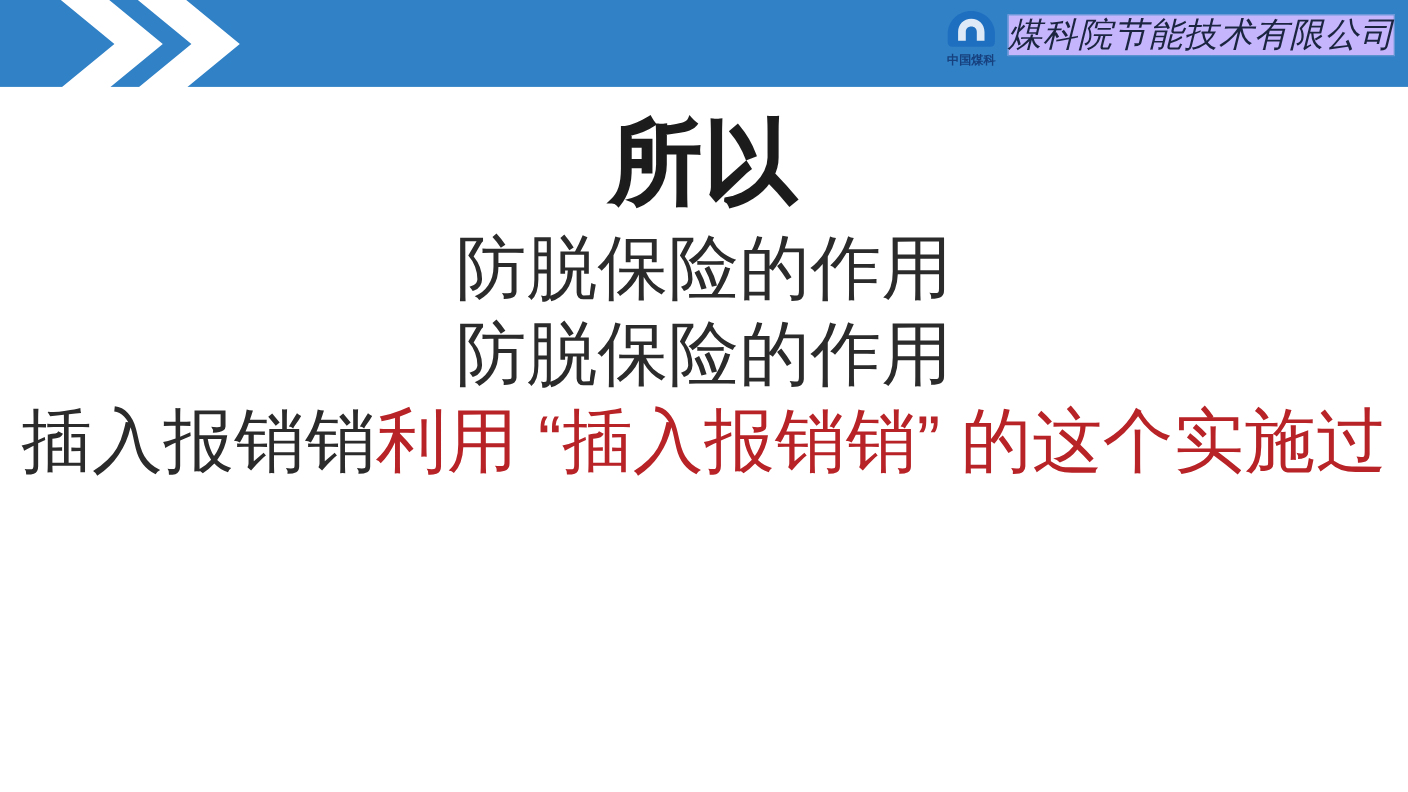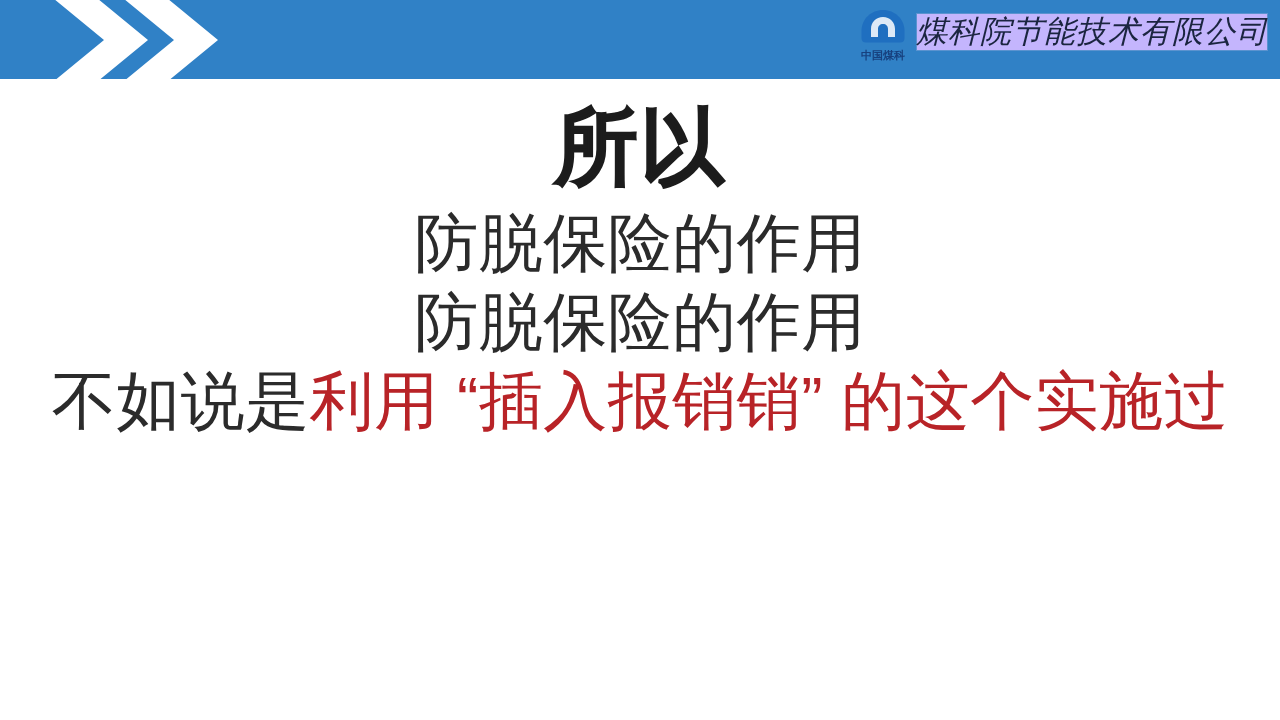--- a/index.html
+++ b/index.html
@@ -172,21 +172,21 @@
   <div id="slide-title">所以</div>
 
   <div id="body-text">
     <div class="body-line">
       <span class="seg-dark">防脱保险的作用</span>
     </div>
     <div class="body-line">
       <span class="seg-dark">防脱保险的作用</span>
     </div>
     <div class="body-line">
-      <span class="seg-dark">不如说是</span><span class="seg-red">利用 “插入报销销” 的这个实施过</span>
+      <span class="seg-dark">插入报销销</span><span class="seg-red">利用 “插入报销销” 的这个实施过</span>
     </div>
   </div>
 
   <div id="wechat-watermark">
     <svg id="wechat-icon" width="56" height="46" viewBox="0 0 56 46" xmlns="http://www.w3.org/2000/svg">
       <path d="M20 4 C10 4 2 10.5 2 18.5 C2 23 4.5 27 8.5 29.7 L6.5 36 L13.5 32.3 C15.6 32.9 17.8 33.2 20 33.2 C21 33.2 22 33.1 23 33 C22.4 31.5 22 29.9 22 28.2 C22 20 30 13.5 40 13.5 C40.7 13.5 41.4 13.5 42 13.6 C40.2 8 30.9 4 20 4 Z" fill="none" stroke="#b5b5b5" stroke-width="1.6"></path>
       <circle cx="14" cy="14.5" r="1.9" fill="#b5b5b5"></circle>
       <circle cx="26" cy="14.5" r="1.9" fill="#b5b5b5"></circle>
       <path d="M40 16 C30.6 16 23 21.5 23 28.2 C23 35 30.6 40.4 40 40.4 C41.9 40.4 43.8 40.2 45.5 39.7 L51.5 42.8 L49.8 37.5 C52.9 35.2 54.9 31.9 54.9 28.2 C54.9 21.5 49.4 16 40 16 Z" fill="#ffffff" stroke="#b5b5b5" stroke-width="1.6"></path>
       <circle cx="35" cy="25.5" r="1.7" fill="#b5b5b5"></circle>

